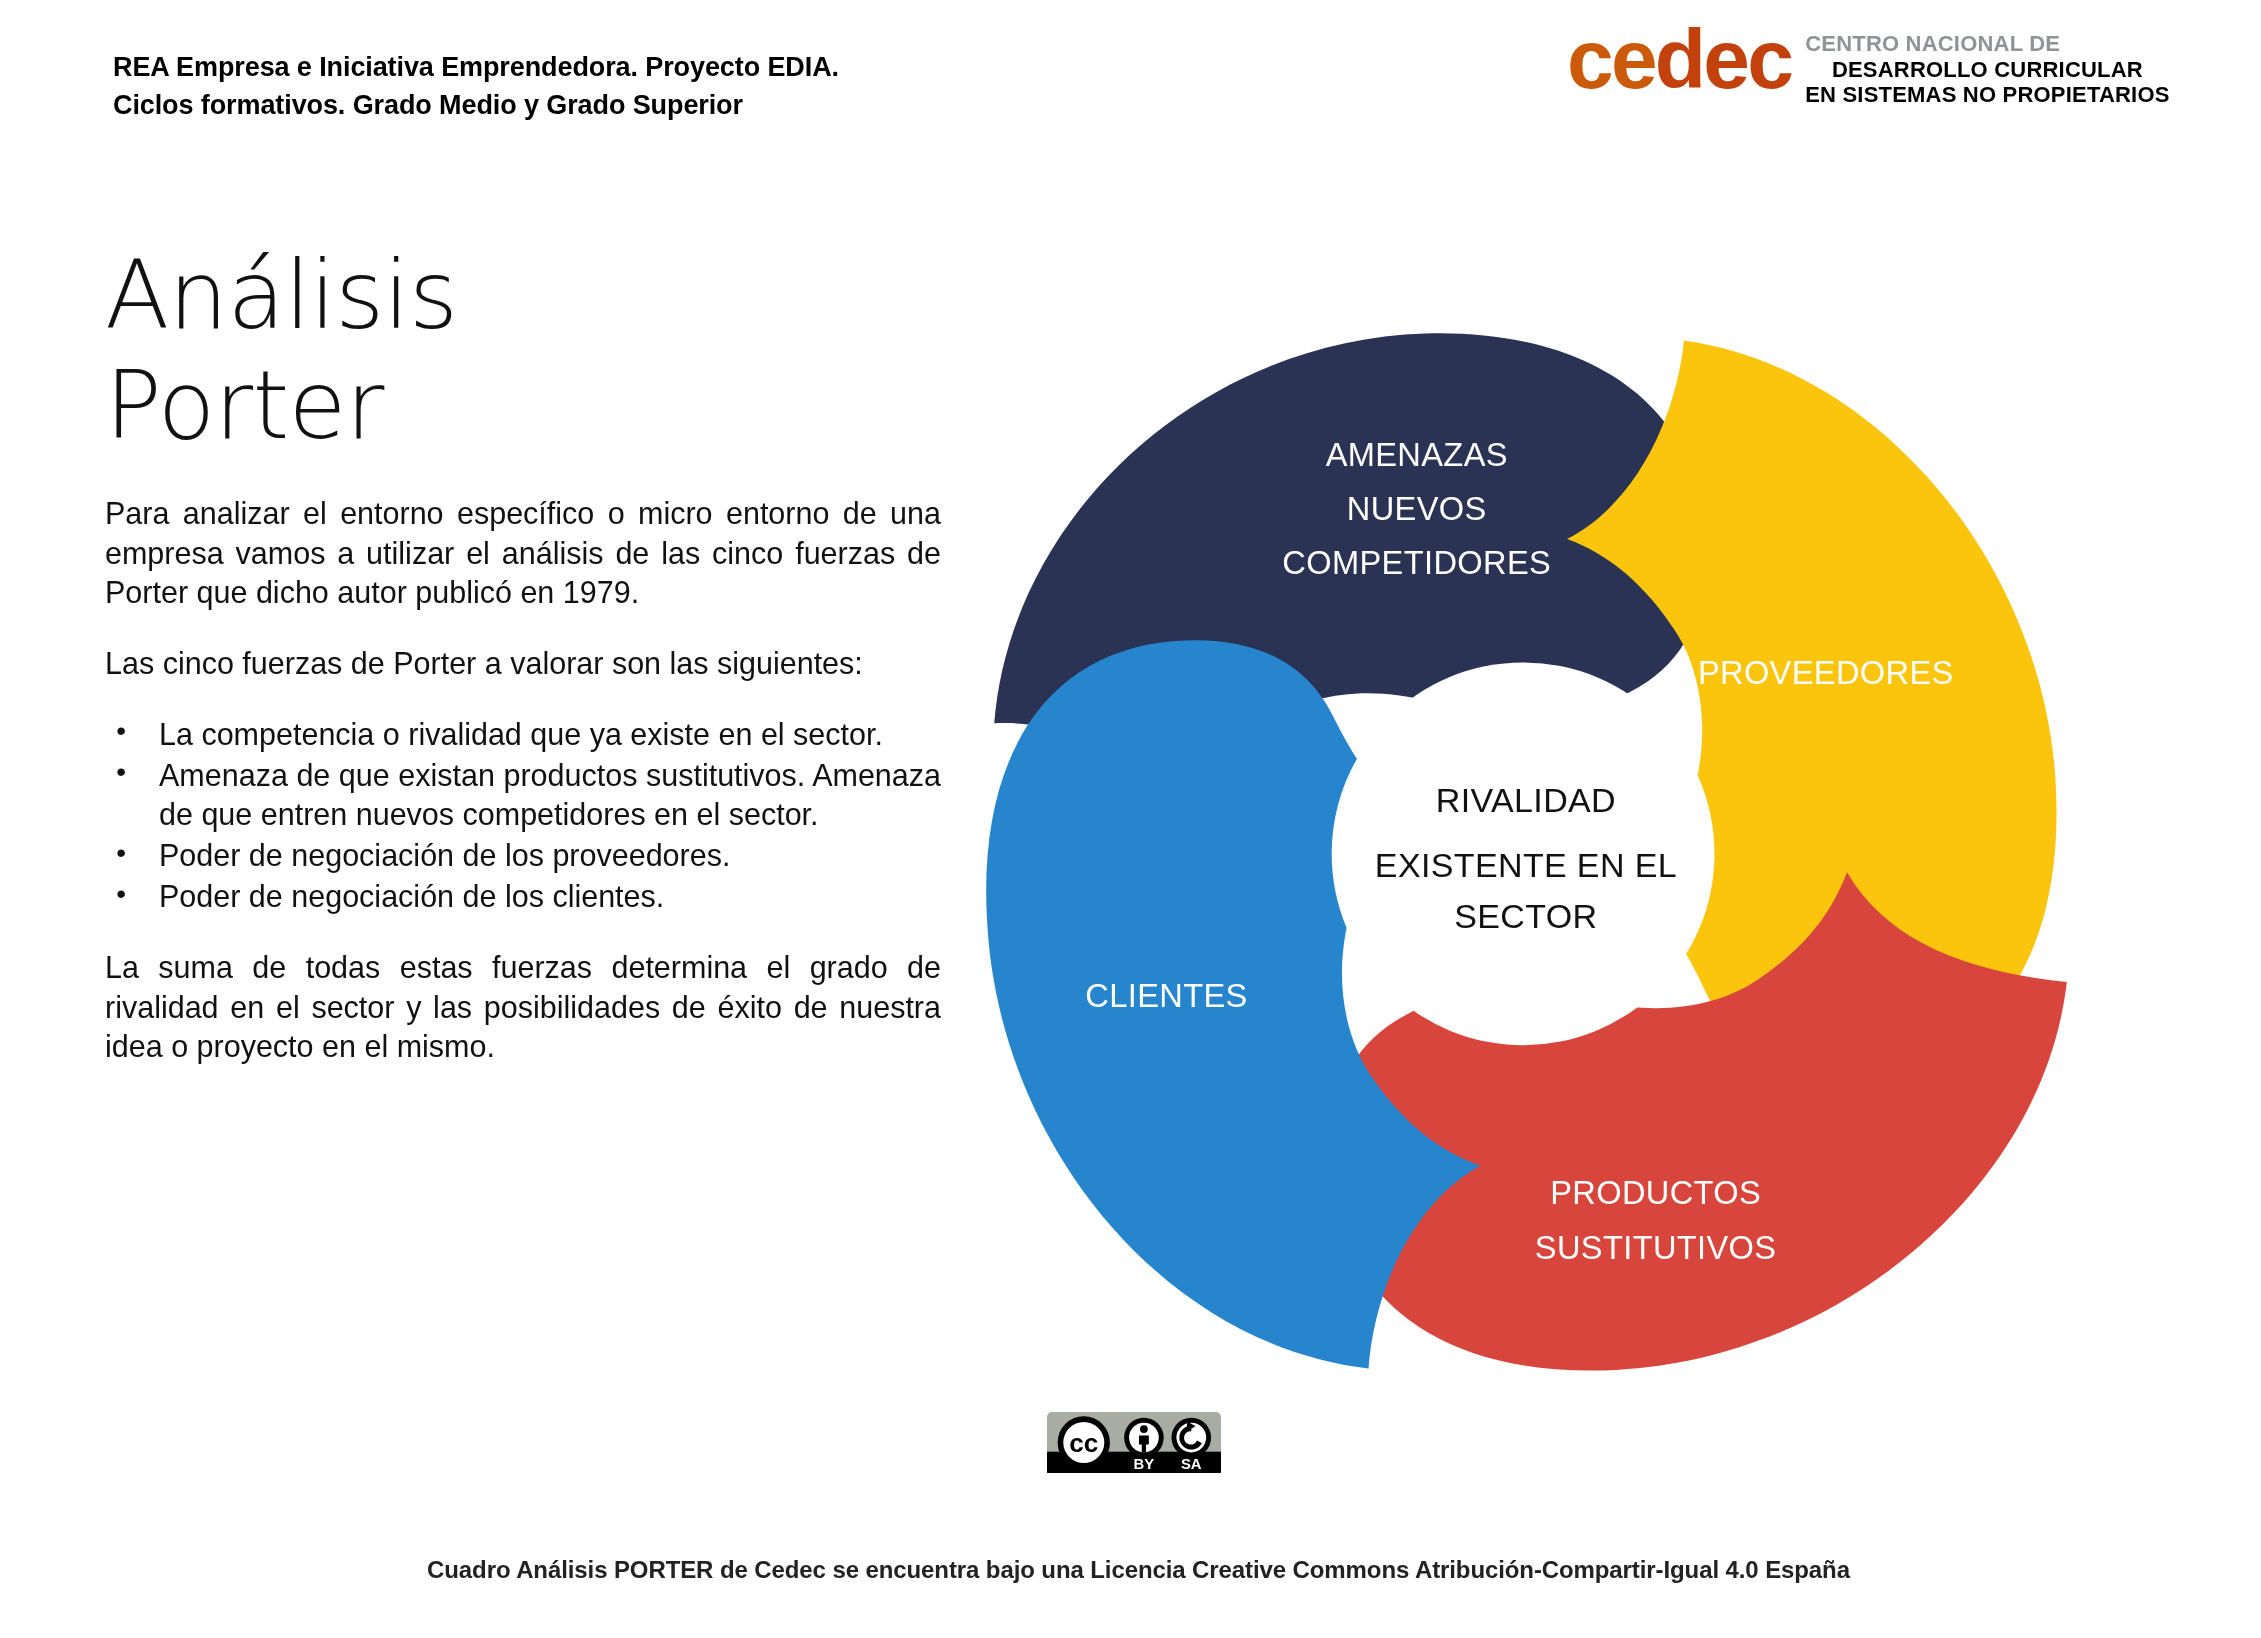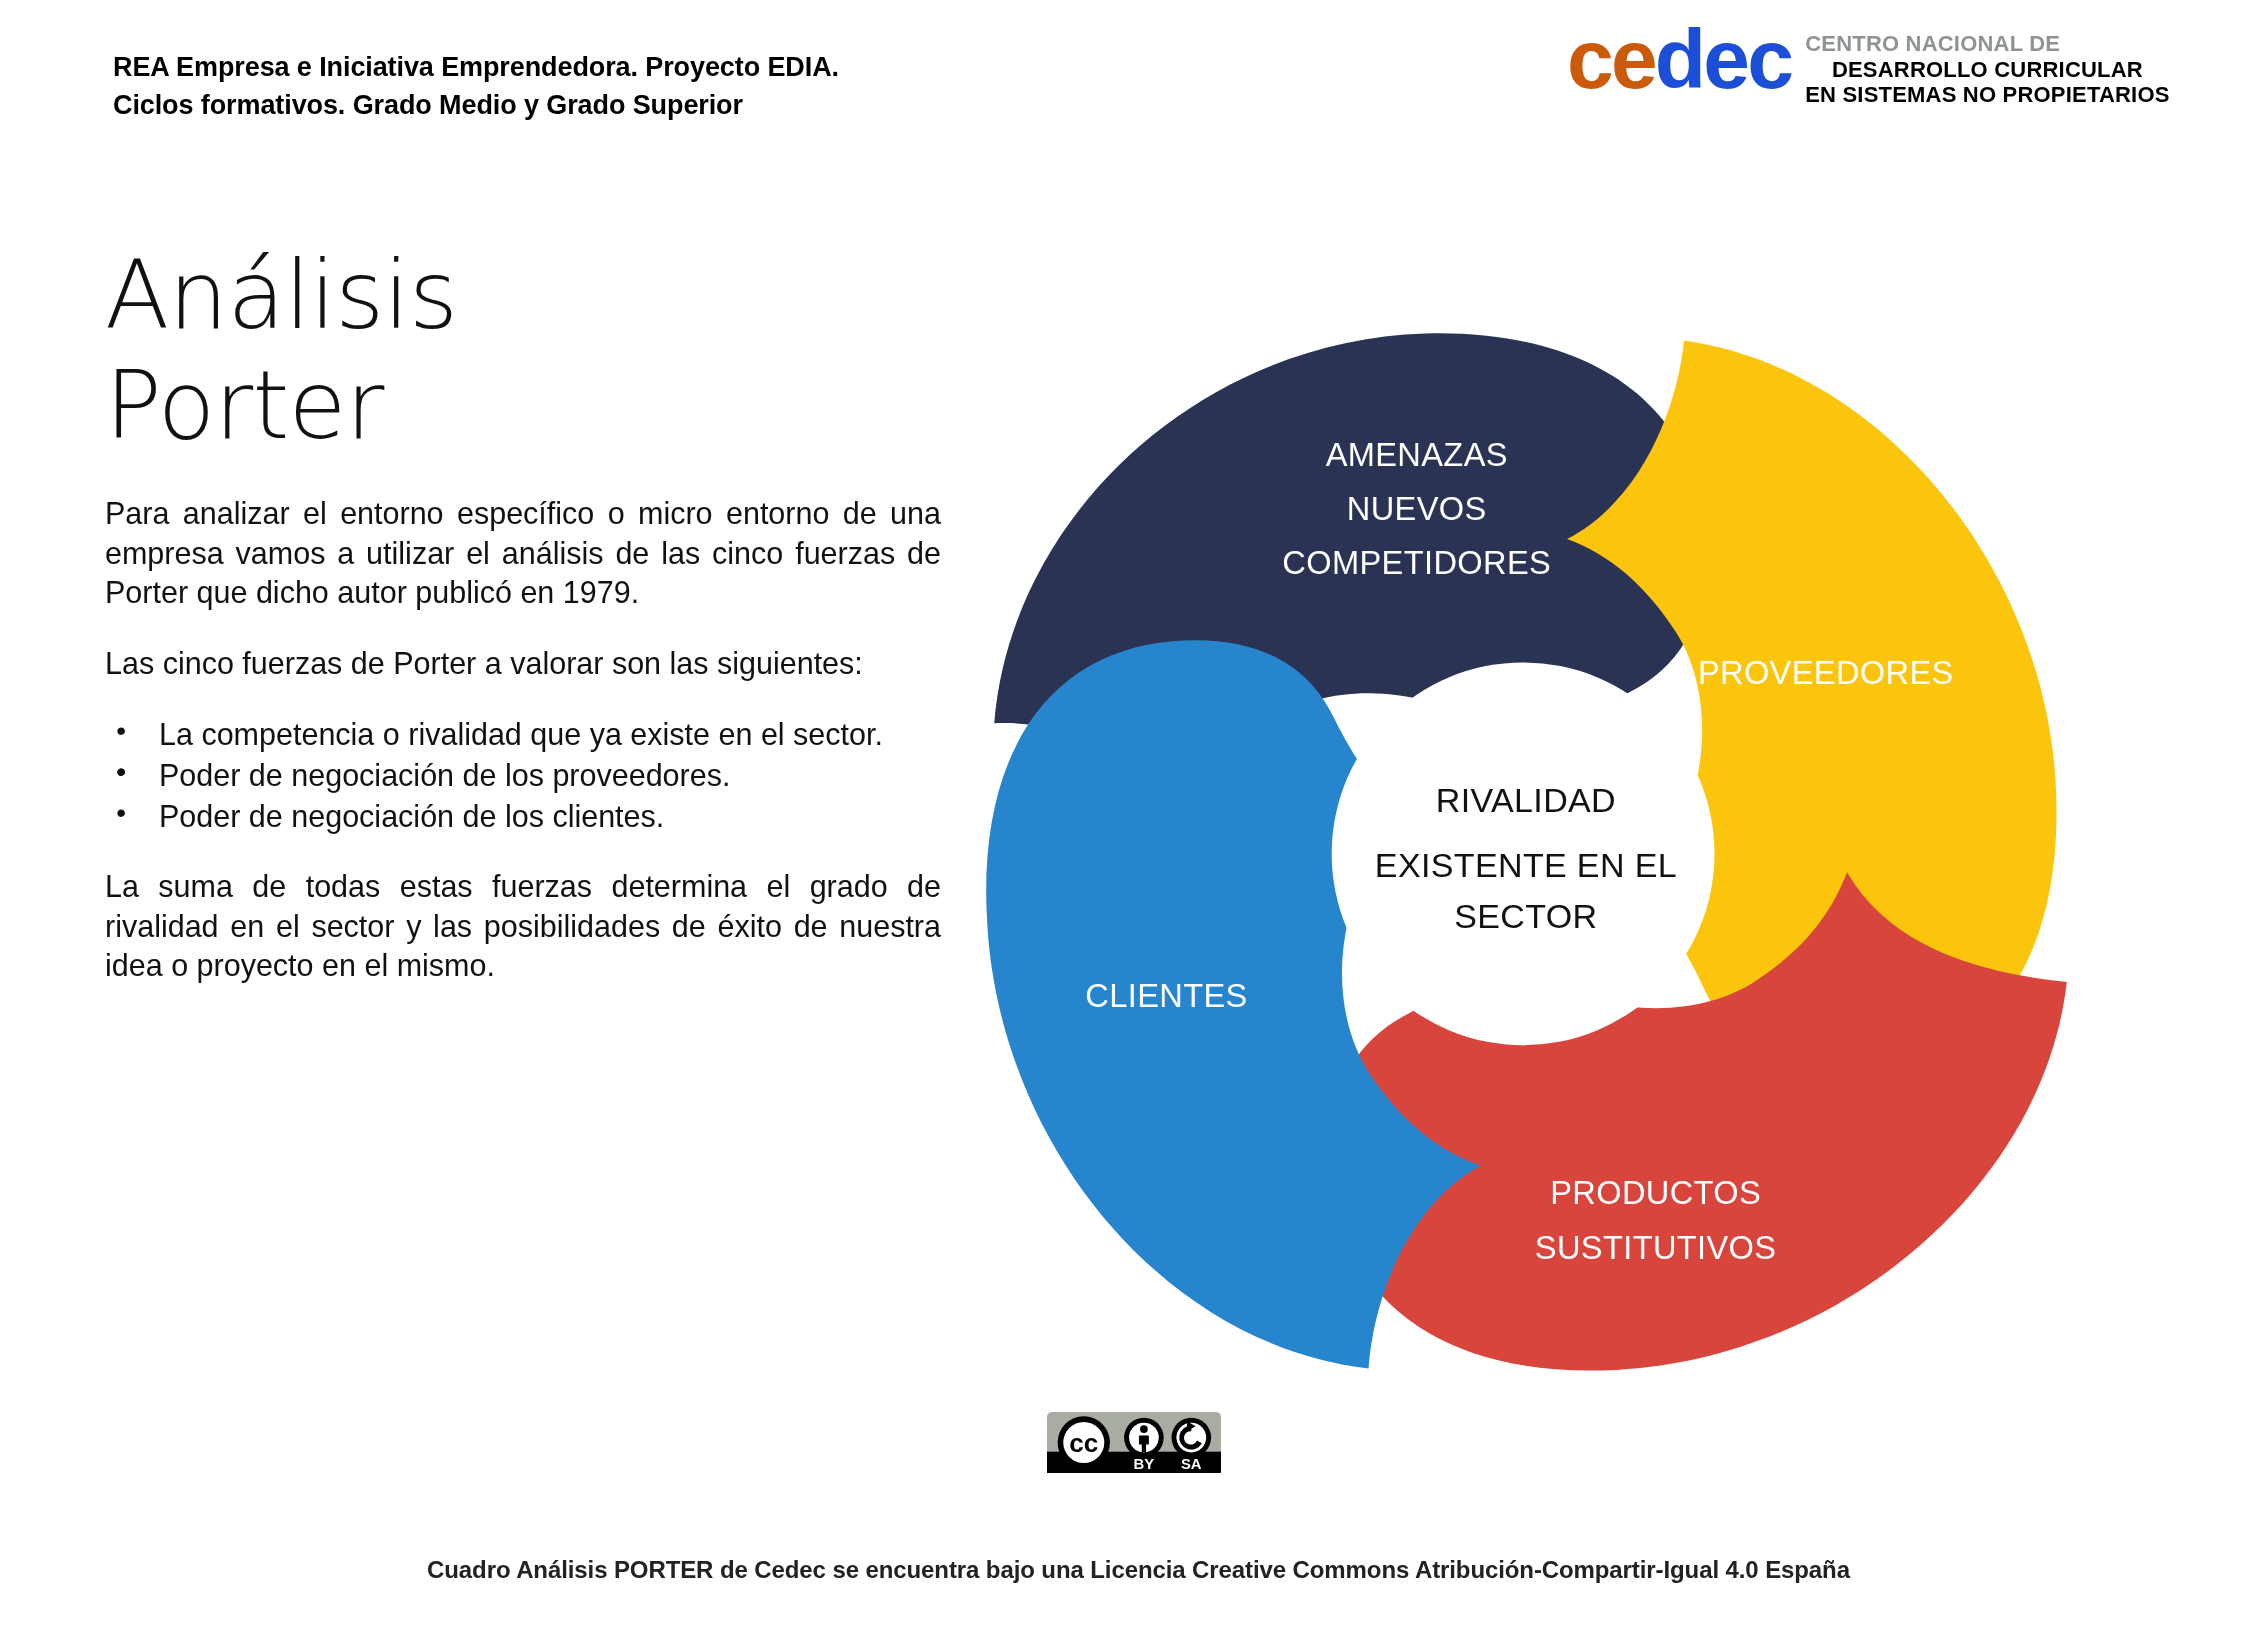--- a/index.html
+++ b/index.html
@@ -46,21 +46,21 @@
     align-items: flex-start;
   }
   #cedec-wordmark {
     font-family: "Liberation Sans Narrow", "Liberation Sans", sans-serif;
     font-weight: bold;
     font-size: 84px;
     line-height: 0.95;
     letter-spacing: -2.8px;
   }
   #cedec-wordmark .ce { color: #CC5A0B; }
-  #cedec-wordmark .dec { color: #1d4ed8; }
+  #cedec-wordmark .dec { color: #c2410c; }
   #cedec-tagline {
     margin-left: 14px;
     margin-top: 11.3px;
     font-family: "Liberation Sans Narrow", "Liberation Sans", sans-serif;
     font-weight: bold;
     font-size: 22px;
     line-height: 1.16;
     letter-spacing: 0.2px;
   }
   #cedec-tagline .l1 { color: #8E9496; display:block; white-space: nowrap;}
@@ -191,21 +191,21 @@
     <span class="ln">Análisis</span>
     <span class="ln">Porter</span>
   </h1>
 
   <p class="body-text para">Para analizar el entorno específico o micro entorno de una empresa vamos a utilizar el análisis de las cinco fuerzas de Porter que dicho autor publicó en 1979.</p>
 
   <p class="body-text para">Las cinco fuerzas de Porter a valorar son las siguientes:</p>
 
   <ul id="forces-list">
     <li><span class="bullet">•</span><span>La competencia o rivalidad que ya existe en el sector.</span></li>
-    <li><span class="bullet">•</span></li>
+    <li><span class="bullet">•</span><span>Amenaza de que existan productos sustitutivos. Amenaza de que entren nuevos competidores en el sector.</span></li>
     <li><span class="bullet">•</span><span>Poder de negociación de los proveedores.</span></li>
     <li><span class="bullet">•</span><span>Poder de negociación de los clientes.</span></li>
   </ul>
 
   <p class="body-text para">La suma de todas estas fuerzas determina el grado de rivalidad en el sector y las posibilidades de éxito de nuestra idea o proyecto en el mismo.</p>
 
 </div>
 
 <div id="porter-diagram">
   <svg viewBox="0 0 1640 1570" xmlns="http://www.w3.org/2000/svg">

